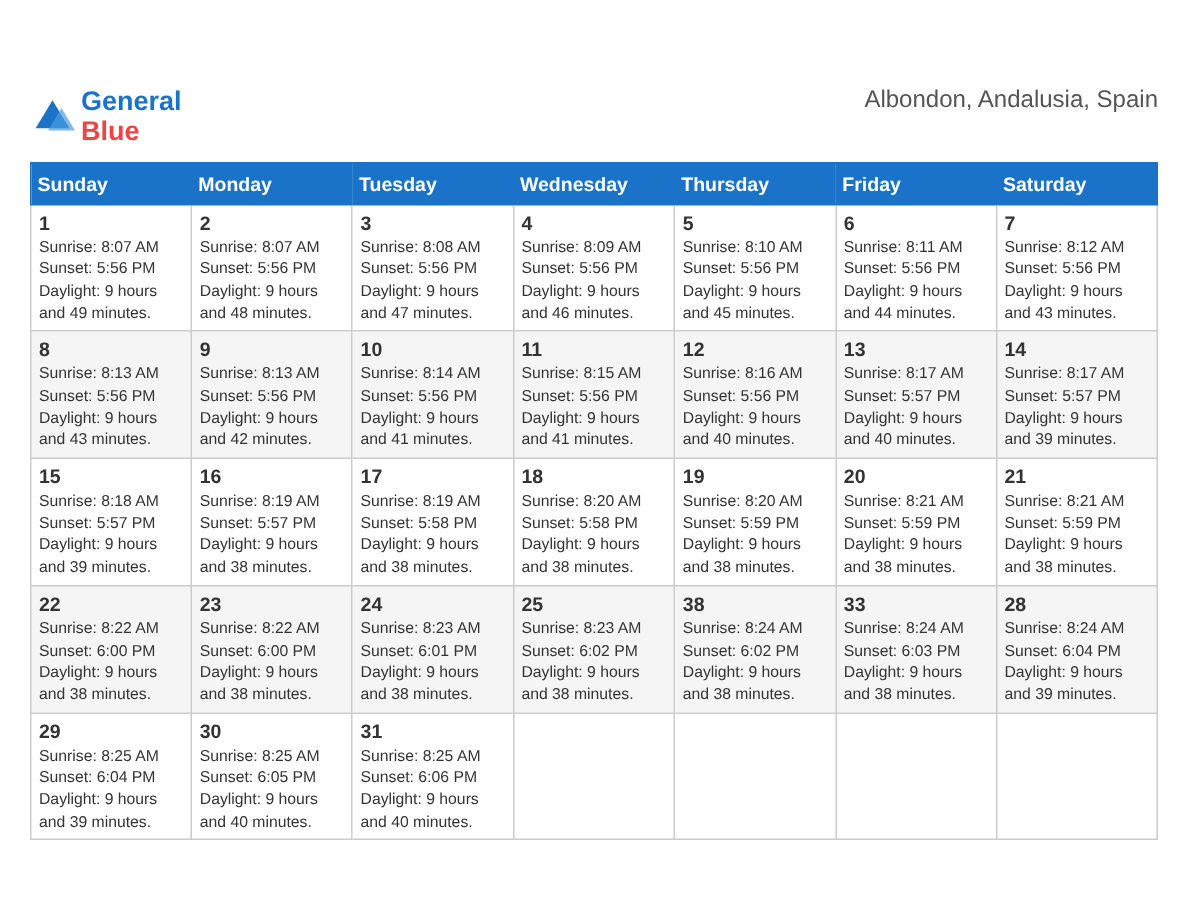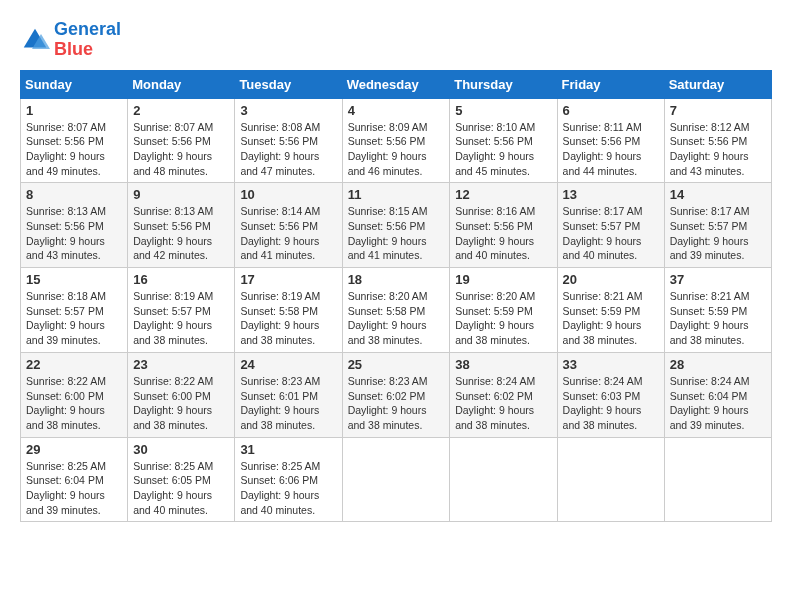--- a/index.html
+++ b/index.html
@@ -8,20 +8,21 @@
       background: #fff;
       width: 792px;
       min-height: 612px;
       padding: 20px;
     }
     .header {
       display: flex;
       justify-content: space-between;
       align-items: flex-start;
       margin-bottom: 10px;
+      margin-top: 38px;
     }
     .logo {
       display: flex;
       align-items: center;
       gap: 4px;
     }
     .logo-text {
       font-size: 18px;
       font-weight: bold;
       color: #333;
@@ -95,20 +96,21 @@
     <svg class="logo-icon" viewBox="0 0 40 40">
       <polygon points="20,5 35,30 5,30" fill="#1a73c8"></polygon>
       <polygon points="28,12 40,32 16,32" fill="#4a9de0" opacity="0.7"></polygon>
     </svg>
     <div class="logo-text">
       <div><span>General</span></div>
       <div><span style="color:#ef4444">Blue</span></div>
     </div>
   </div>
   <div class="title-section">
+    <div class="subtitle">Albondon, Andalusia, Spain</div>
   </div>
 </div>
 
 <table class="calendar">
   <thead>
     <tr>
     <th>Sunday</th>
         <th>Monday</th>
         <th>Tuesday</th>
         <th>Wednesday</th>
@@ -156,21 +158,21 @@
         <td><span class="day-number">16</span>
 <span class="day-info">Sunrise: 8:19 AM<br>Sunset: 5:57 PM<br>Daylight: 9 hours and 38 minutes.</span></td>
         <td><span class="day-number">17</span>
 <span class="day-info">Sunrise: 8:19 AM<br>Sunset: 5:58 PM<br>Daylight: 9 hours and 38 minutes.</span></td>
         <td><span class="day-number">18</span>
 <span class="day-info">Sunrise: 8:20 AM<br>Sunset: 5:58 PM<br>Daylight: 9 hours and 38 minutes.</span></td>
         <td><span class="day-number">19</span>
 <span class="day-info">Sunrise: 8:20 AM<br>Sunset: 5:59 PM<br>Daylight: 9 hours and 38 minutes.</span></td>
         <td><span class="day-number">20</span>
 <span class="day-info">Sunrise: 8:21 AM<br>Sunset: 5:59 PM<br>Daylight: 9 hours and 38 minutes.</span></td>
-        <td><span class="day-number">37</span>
+        <td><span class="day-number">21</span>
 <span class="day-info">Sunrise: 8:21 AM<br>Sunset: 5:59 PM<br>Daylight: 9 hours and 38 minutes.</span></td>
       </tr>
       <tr>
         <td><span class="day-number">22</span>
 <span class="day-info">Sunrise: 8:22 AM<br>Sunset: 6:00 PM<br>Daylight: 9 hours and 38 minutes.</span></td>
         <td><span class="day-number">23</span>
 <span class="day-info">Sunrise: 8:22 AM<br>Sunset: 6:00 PM<br>Daylight: 9 hours and 38 minutes.</span></td>
         <td><span class="day-number">24</span>
 <span class="day-info">Sunrise: 8:23 AM<br>Sunset: 6:01 PM<br>Daylight: 9 hours and 38 minutes.</span></td>
         <td><span class="day-number">25</span>

